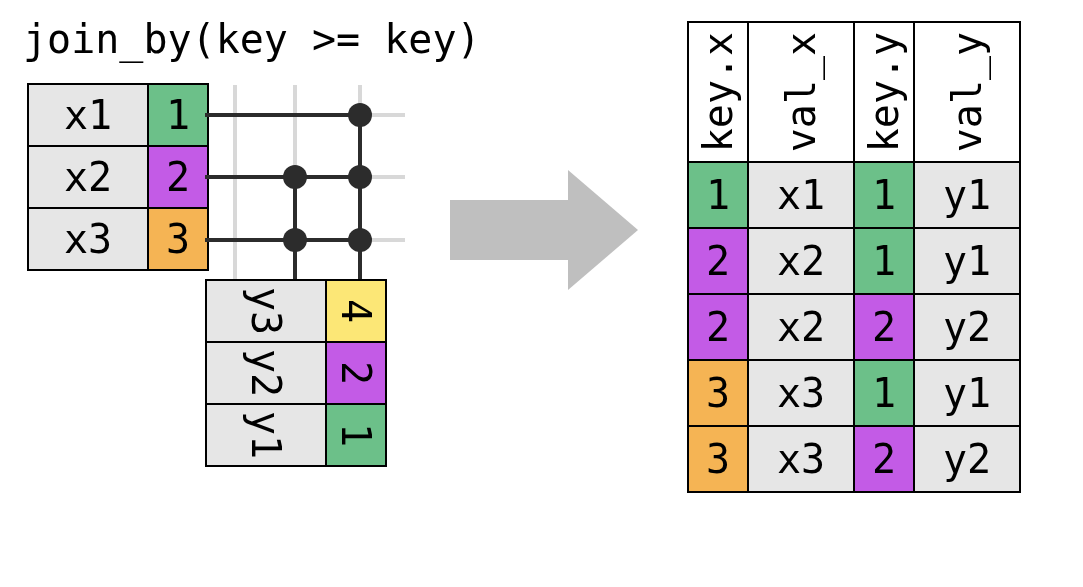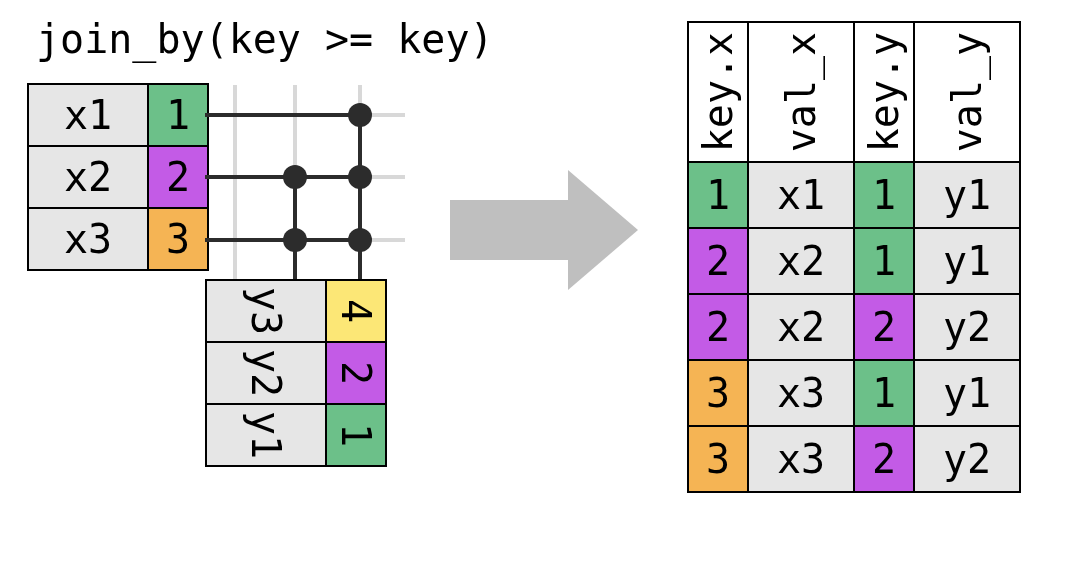--- a/index.html
+++ b/index.html
@@ -8,21 +8,21 @@
     font-family: "Menlo", "Consolas", "DejaVu Sans Mono", monospace;
     background: #fff;
   }
   .stage {
     position: relative;
     width: 1083px;
     height: 587px;
   }
   .title {
     position: absolute;
-    left: 36px;
+    left: 23px;
     top: 16px;
     font-size: 40px;
     color: #000;
   }
   
   .cell {
     box-sizing: border-box;
     display: flex;
     align-items: center;
     justify-content: center;

